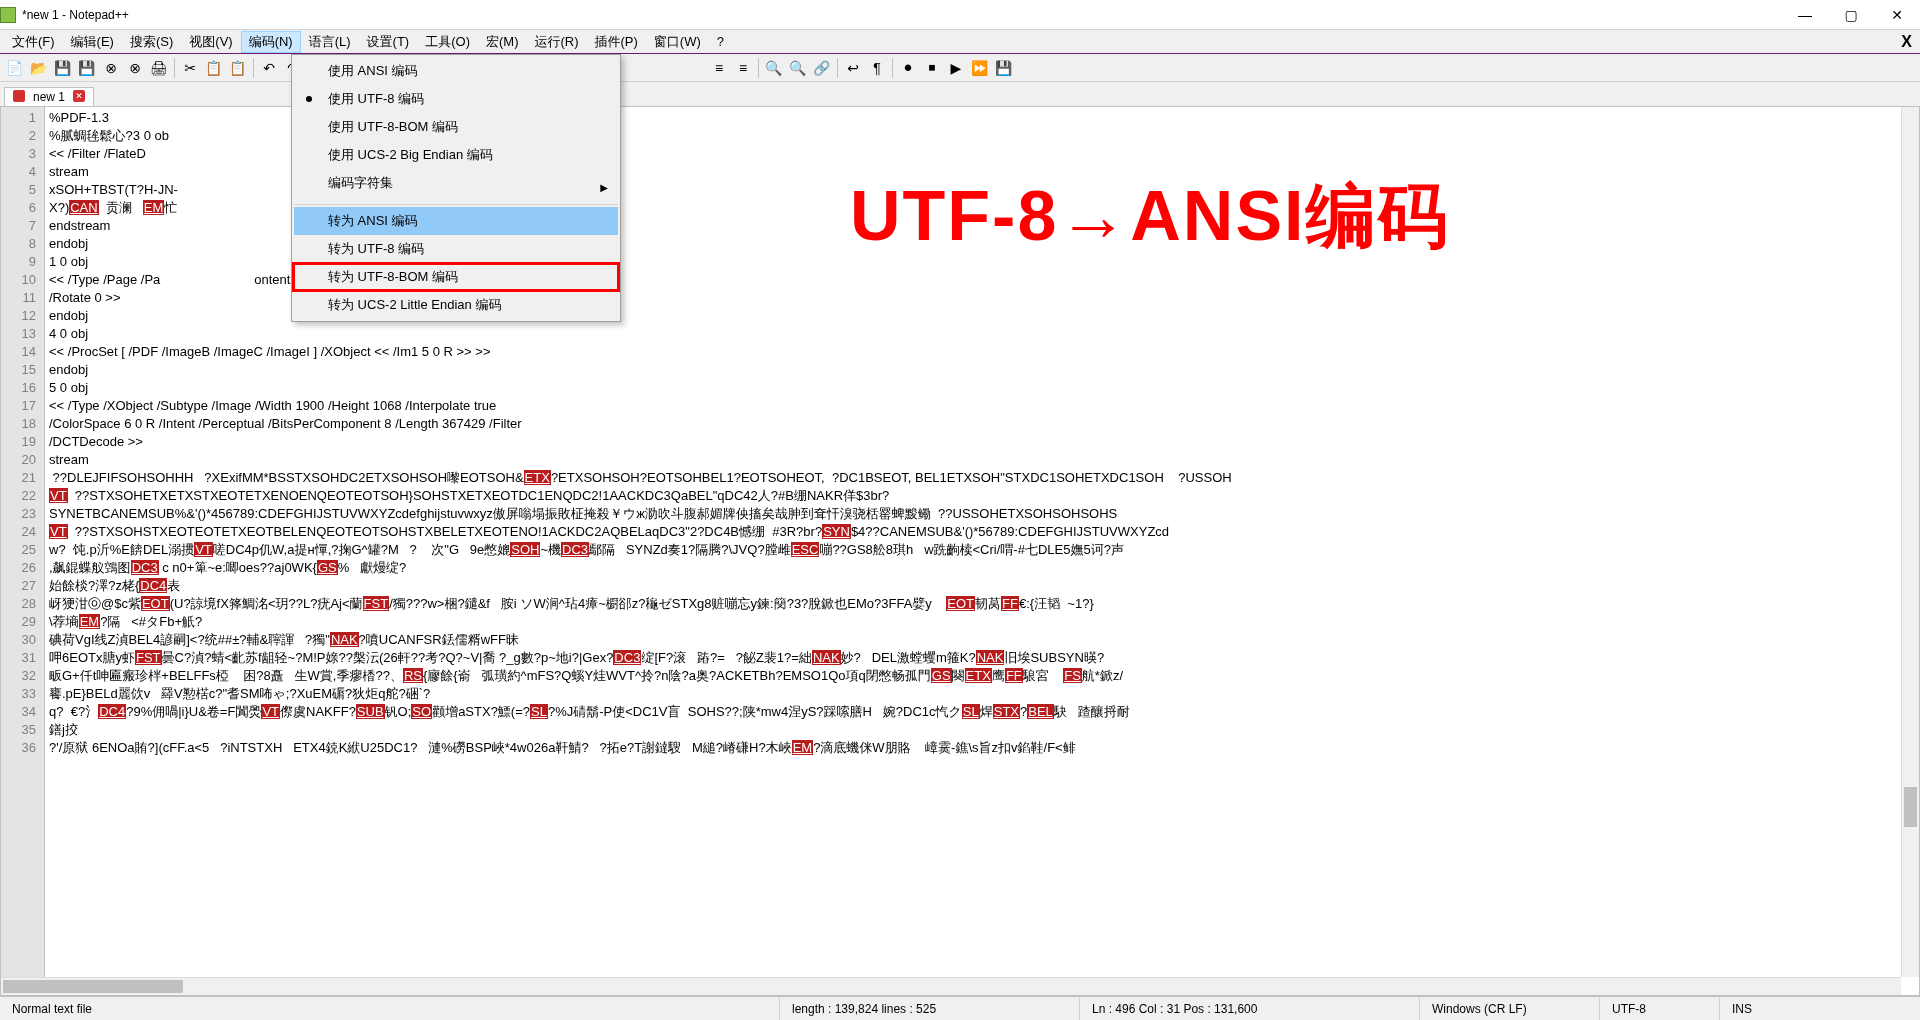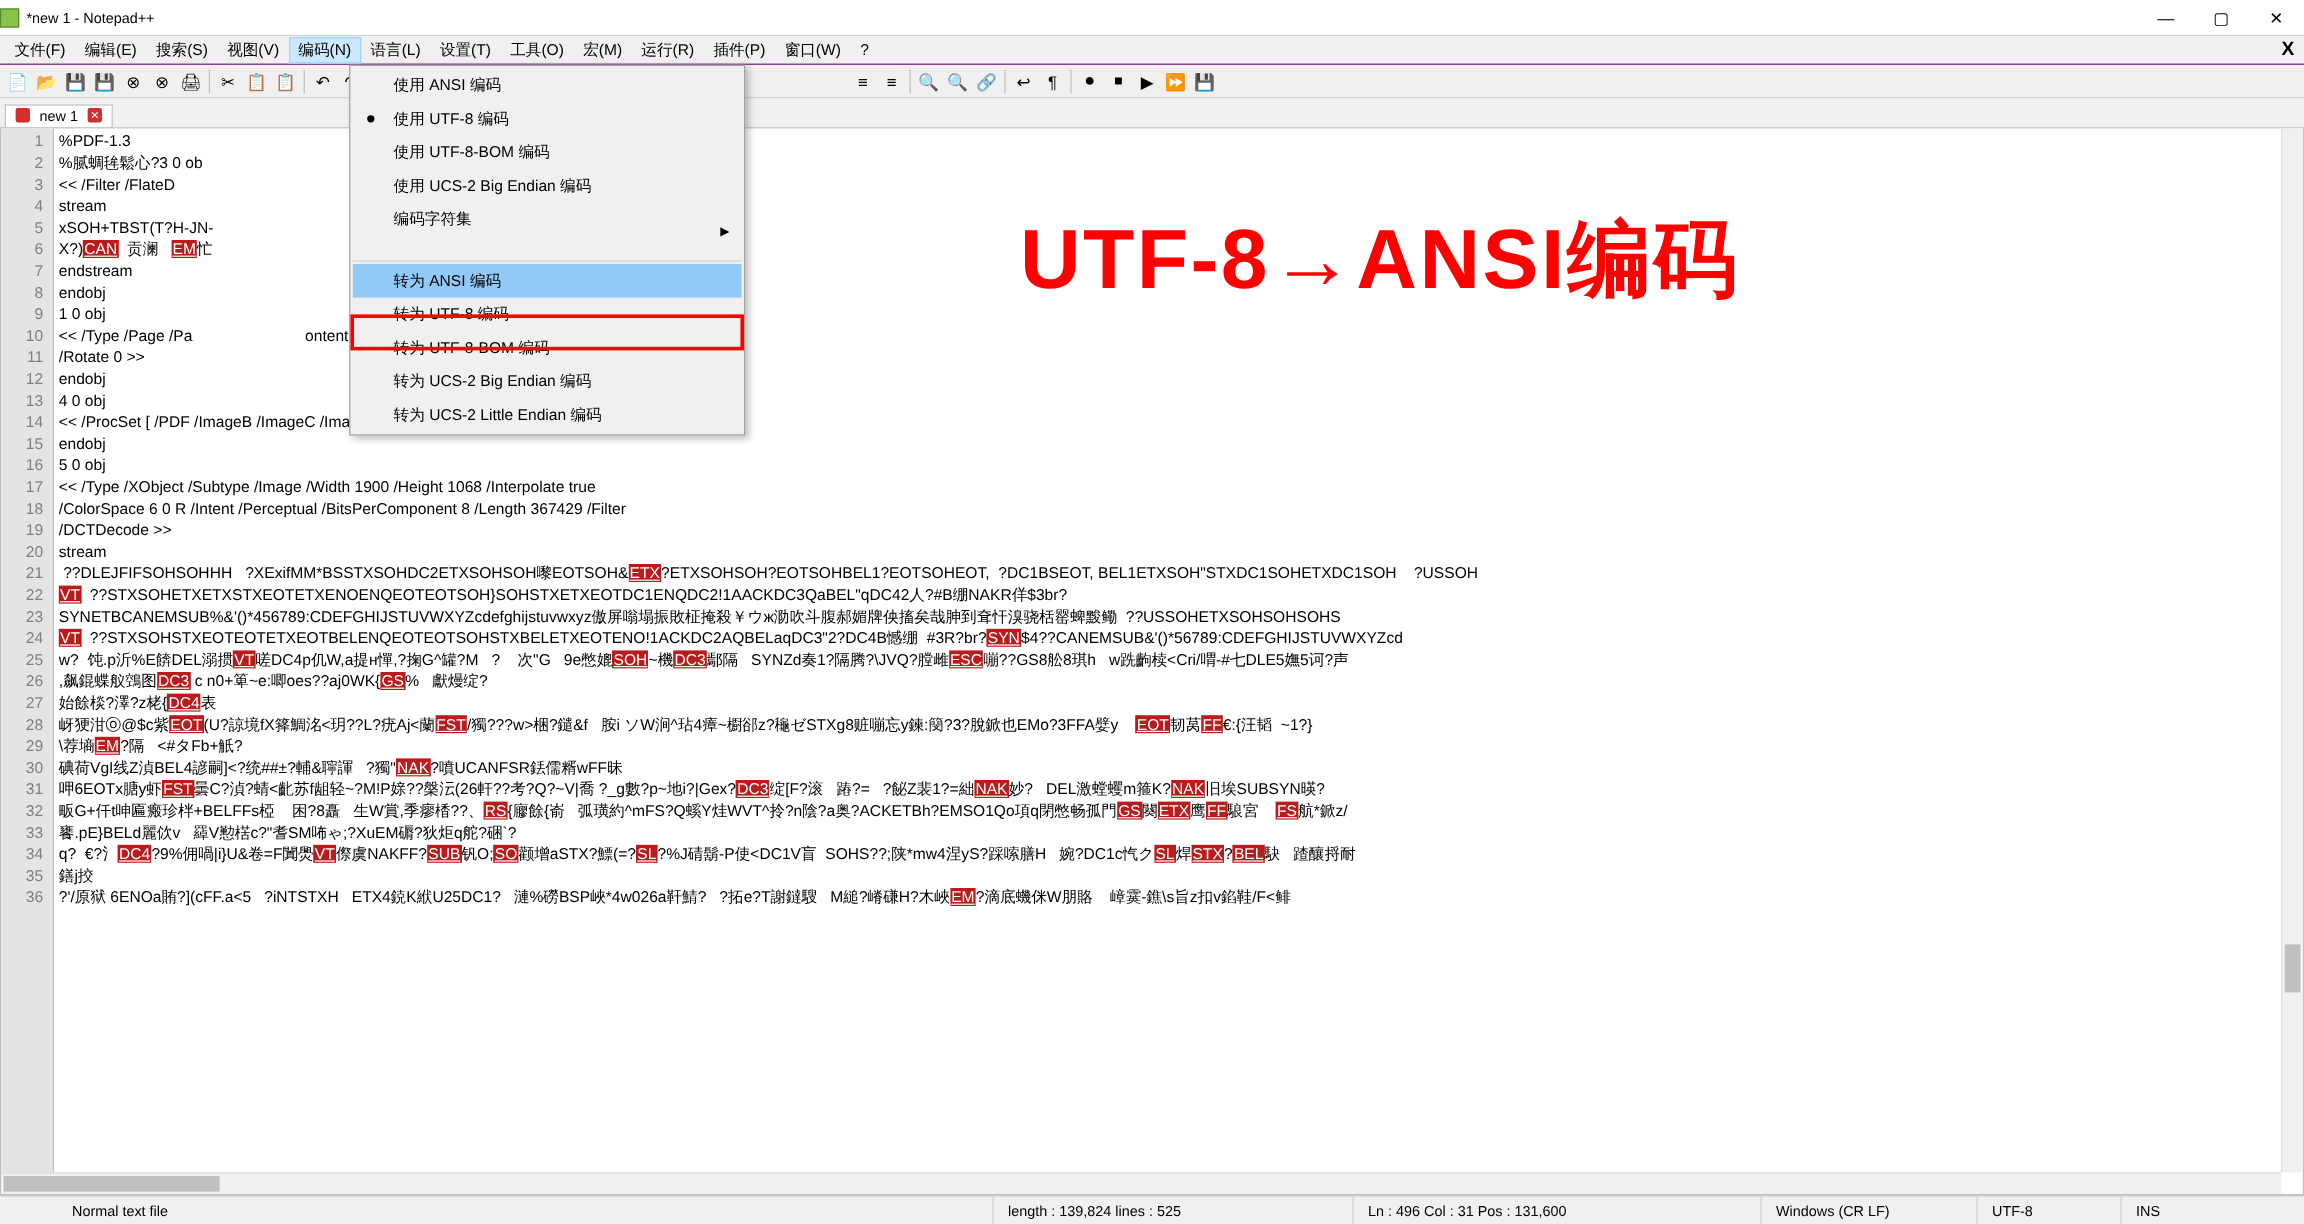--- a/index.html
+++ b/index.html
@@ -36,33 +36,33 @@
 .code { flex: 1; padding: 2px 4px; font-family: Consolas, "Courier New", monospace; font-size: 13px; line-height: 18px; white-space: pre; overflow: hidden; color: #000; }
 .code .inv { background: #b91c1c; color: #fff; padding: 0 1px; text-decoration: underline; }
 .scroll-v { position: absolute; right: 0; top: 0; bottom: 18px; width: 18px; background: #f0f0f0; border-left: 1px solid #dcdcdc; }
 .scroll-v .thumb { position: absolute; left: 2px; right: 2px; background: #c0c0c0; top: 680px; height: 40px; }
 .scroll-h { position: absolute; left: 0; right: 18px; bottom: 0; height: 18px; background: #f0f0f0; border-top: 1px solid #dcdcdc; }
 .scroll-h .thumb { position: absolute; top: 2px; bottom: 2px; background: #c0c0c0; left: 2px; width: 180px; }
 
 
 .dropdown { position: absolute; top: 54px; left: 291px; width: 330px; background: #f0f0f0; border: 1px solid #a0a0a0; box-shadow: 3px 3px 6px rgba(0,0,0,0.25); z-index: 100; padding: 2px; }
 .dropdown .mitem { padding: 5px 30px 5px 34px; font-size: 13px; position: relative; }
-.dropdown .mitem.sep-after { border-bottom: 1px solid #d0d0d0; margin-bottom: 2px; padding-bottom: 25px; }
+.dropdown .mitem.sep-after { border-bottom: 1px solid #d0d0d0; margin-bottom: 2px; padding-bottom: 12px; }
 .dropdown .mitem.highlighted { background: #91c9f7; }
 .dropdown .mitem .bullet { position: absolute; left: 12px; top: 50%; transform: translateY(-50%); width: 6px; height: 6px; background: #000; border-radius: 50%; }
 .dropdown .mitem .arrow { position: absolute; right: 10px; top: 50%; transform: translateY(-50%); font-size: 10px; }
 .redbox { position: absolute; border: 3px solid #ff0000; pointer-events: none; z-index: 101; }
 
 
 .overlay-text { position: absolute; top: 170px; left: 850px; font-size: 70px; font-weight: 900; color: #ff0000; z-index: 50; letter-spacing: 2px; text-shadow: 0 0 2px #fff; font-family: "Microsoft YaHei", Arial, sans-serif; }
 
 
 .statusbar { position: absolute; bottom: 0; left: 0; right: 0; height: 24px; background: #f0f0f0; border-top: 1px solid #c0c0c0; display: flex; align-items: center; font-size: 12px; }
 .statusbar .cell { padding: 0 12px; border-right: 1px solid #d0d0d0; height: 100%; display: flex; align-items: center; }
-.statusbar .cell.first { flex: 0 0 780px; margin-left: 48px; }
+.statusbar .cell.first { flex: 0 0 780px; }
 </style>
 </head>
 <body>
 
 <div class="titlebar">
   <div class="icon"></div>
   <div class="title">*new 1 - Notepad++</div>
   <div class="winbtns">
     <div class="winbtn">—</div>
     <div class="winbtn">▢</div>
@@ -178,21 +178,20 @@
 
 <div class="dropdown" id="dropdown">
     <div class="mitem">使用 ANSI 编码</div>
     <div class="mitem">使用 UTF-8 编码<span class="bullet"></span></div>
     <div class="mitem">使用 UTF-8-BOM 编码</div>
     <div class="mitem">使用 UCS-2 Big Endian 编码</div>
     <div class="mitem sep-after">编码字符集<span class="arrow">▶</span></div>
     <div class="mitem highlighted">转为 ANSI 编码</div>
     <div class="mitem">转为 UTF-8 编码</div>
     <div class="mitem">转为 UTF-8-BOM 编码</div>
-    <div class="mitem">转为 UCS-2 Big Endian 编码</div>
     <div class="mitem">转为 UCS-2 Little Endian 编码</div>
   </div>
 <div class="redbox" style="top:262px; left:292px; width:328px; height:30px;"></div>
 
 <div class="overlay-text">UTF-8→ANSI编码</div>
 
 <div class="statusbar">
   <div class="cell first">Normal text file</div>
   <div class="cell" style="flex:0 0 300px">length : 139,824    lines : 525</div>
   <div class="cell" style="flex:0 0 340px">Ln : 496    Col : 31    Pos : 131,600</div>

